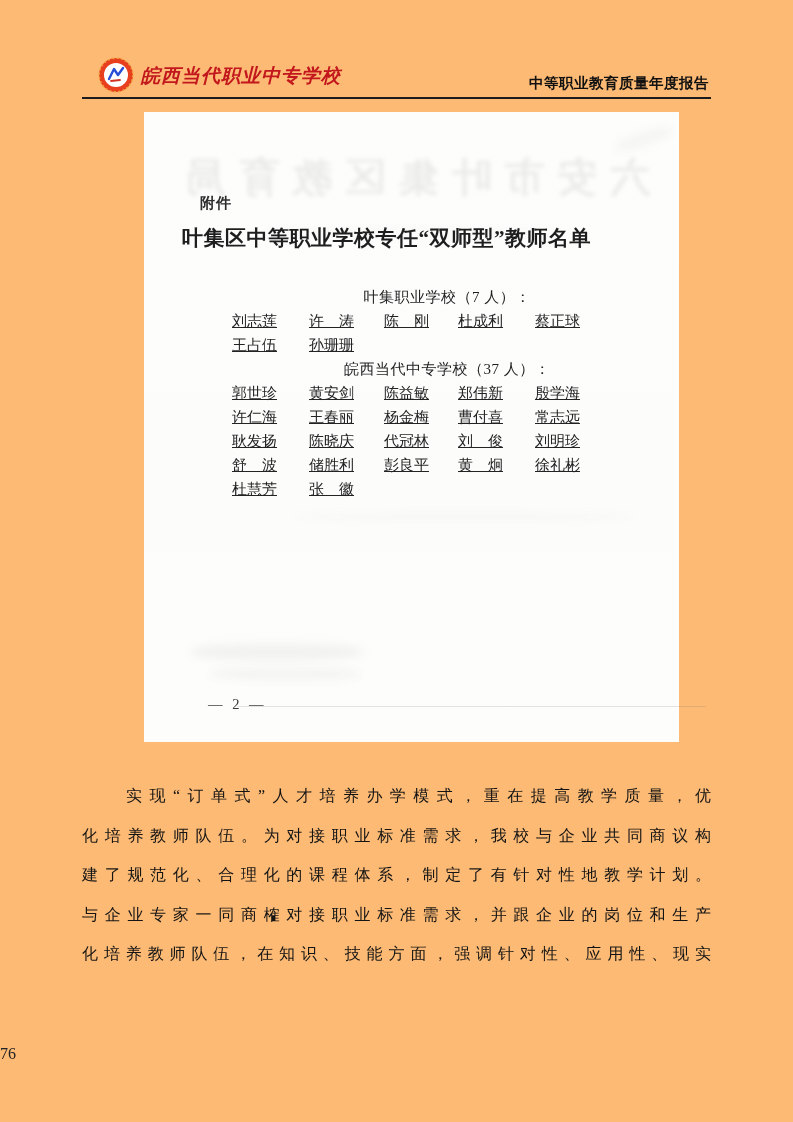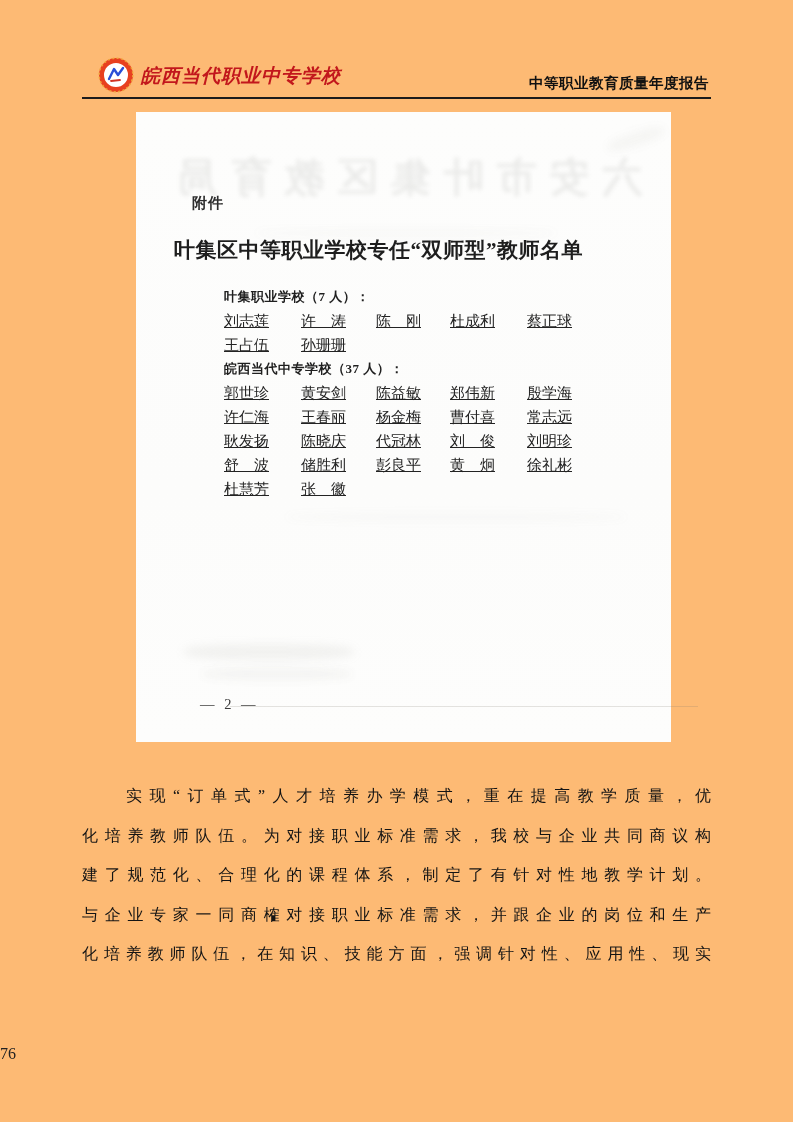--- a/index.html
+++ b/index.html
@@ -23,44 +23,44 @@
     font-family:"Liberation Sans", sans-serif;
     text-align:right;
   }
   .hdr-rule {
     position:absolute; left:82px; top:97px; width:629px; height:2px;
     background:#1c1c1c;
   }
 
   
   .scan {
-    position:absolute; left:136px; top:112px; width:535px; height:630px;
+    position:absolute; left:144px; top:112px; width:535px; height:630px;
     background:linear-gradient(180deg,#fdfdfc 0%, #fcfcfb 60%, #fdfdfc 100%);
   }
   .scan-bleed {
     position:absolute; left:20px; top:38px; width:495px;
     font-size:40px; font-weight:bold; letter-spacing:13px;
     color:#8f908c; opacity:0.16; filter:blur(2px);
     transform:scaleX(-1); text-align:center; white-space:nowrap;
     user-select:none;
   }
   .scan-attach {
     position:absolute; left:56px; top:82px;
     font-size:15px; font-weight:600; color:#2d2d2d; letter-spacing:1px;
   }
   .scan-title {
     position:absolute; left:38px; top:112px; width:470px;
     font-size:21px; font-weight:bold; color:#1e1e1e;
-    letter-spacing:0.5px; white-space:nowrap;margin-top:12px;
+    letter-spacing:0.5px; white-space:nowrap;
   }
   .roster {
     position:absolute; left:88px; top:173px; width:430px;
     font-size:15px; line-height:24px; color:#232323;
   }
-  .roster-heading { font-weight:bold; font-size:13px; color:#1f1f1f; letter-spacing:0.5px; }
+  .roster-heading { font-weight:normal; font-size:15px; color:#1f1f1f; letter-spacing:0.5px;text-align:center; }
   .name-grid { display:grid; grid-template-columns:77px 75px 74px 77px 72px;text-decoration:underline; }
   .name-cell { white-space:pre; }
   .scan-pagenum {
     position:absolute; left:64px; top:584px;
     font-size:14.5px; color:#3a3a3a; letter-spacing:3px; white-space:nowrap;
   }
   .scan-footline {
     position:absolute; left:94px; top:594px; width:468px; height:1px;
     background:rgba(125,122,110,0.20); filter:blur(0.4px);
   }

